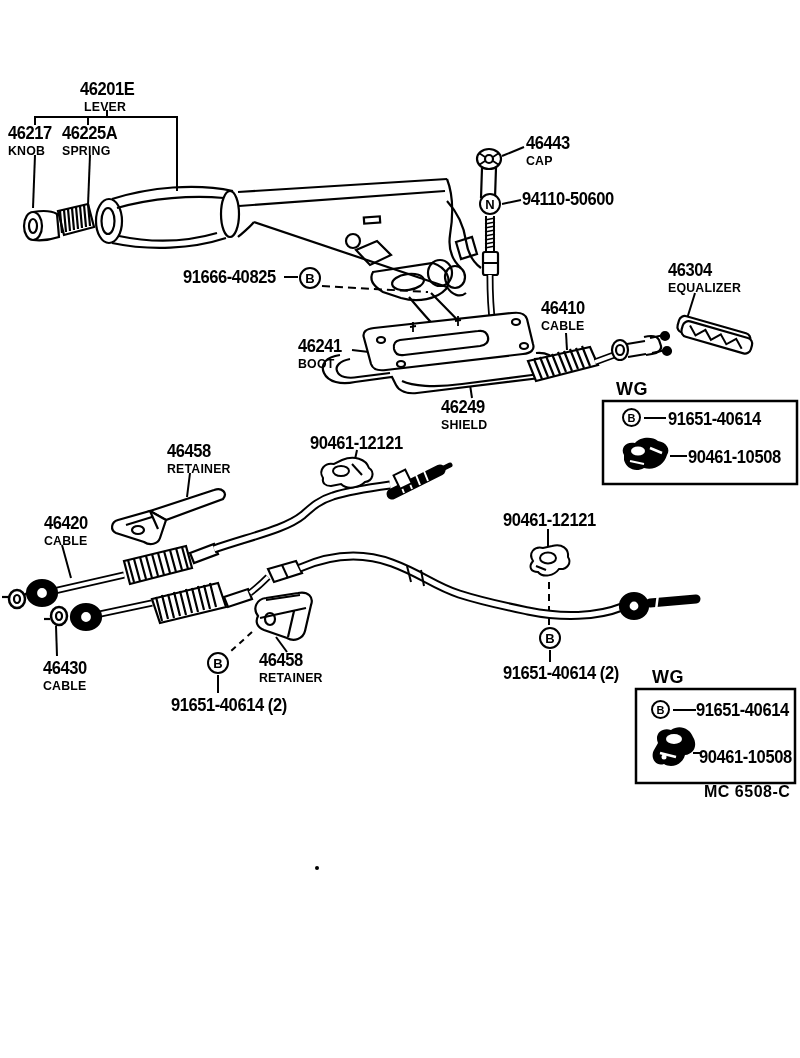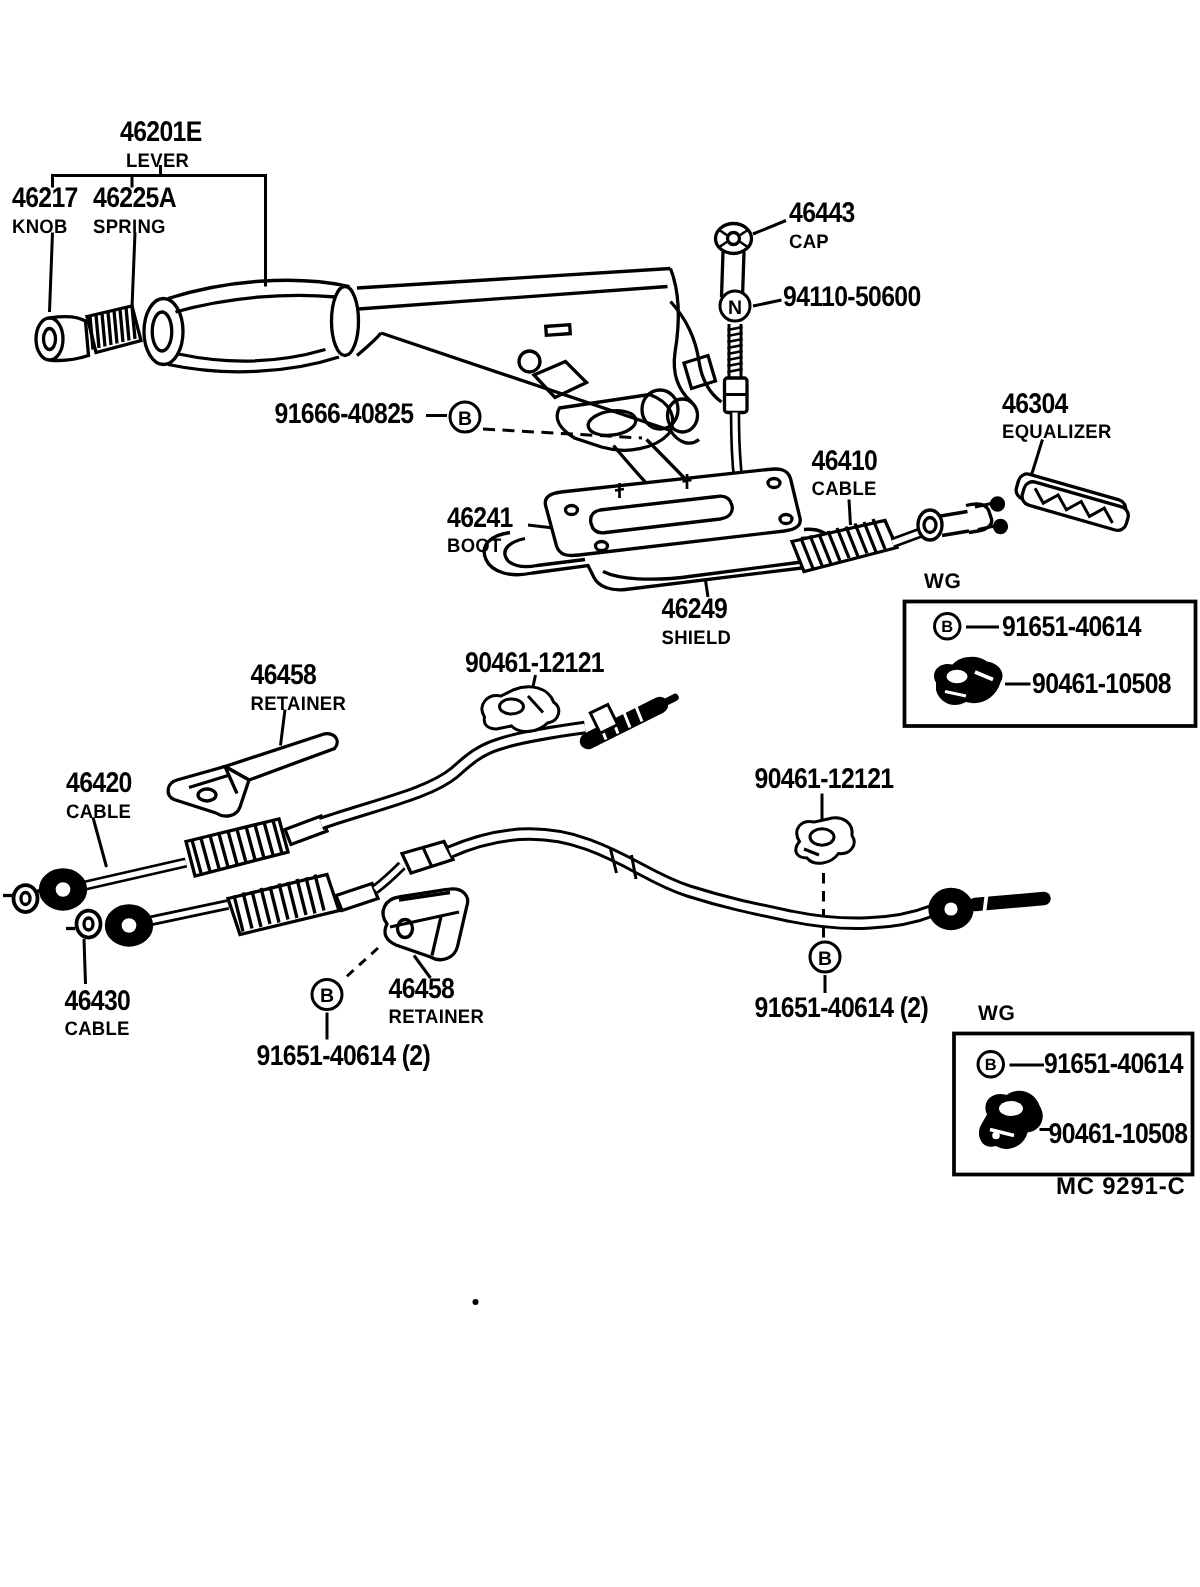--- a/index.html
+++ b/index.html
@@ -5,21 +5,21 @@
   html,body{margin:0;padding:0;}
   body{width:800px;height:1058px;background:#fff;position:relative;
        font-family:"Liberation Sans",sans-serif;overflow:hidden;}
   .stage{position:absolute;left:0;top:0;width:800px;height:1058px;margin-top:41px;}
   svg.art{position:absolute;left:0;top:0;}
   .lbl{position:absolute;color:#000;font-weight:bold;line-height:1;white-space:nowrap;}
   .num{display:inline-block;font-size:19px;letter-spacing:-0.5px;
        transform:scaleX(0.87);transform-origin:left center;}
   .cap{display:block;font-size:13px;letter-spacing:0.2px;margin-top:2px;
        transform:scaleX(0.95);transform-origin:left center;}
-  .wg{font-size:14px;letter-spacing:0.5px;}
+  .wg{font-size:18px;letter-spacing:0.5px;}
   .mc{font-size:16px;letter-spacing:0.5px;}
   .marker{position:absolute;box-sizing:border-box;border:2.5px solid #000;border-radius:50%;
           background:#fff;color:#000;font-weight:bold;display:flex;align-items:center;
           justify-content:center;}
   .marker.b{width:22px;height:22px;font-size:13px;}
   .marker.small{width:19px;height:19px;font-size:11px;border-width:2px;}
 </style>
 </head>
 <body>
 
@@ -327,21 +327,21 @@
 <div class="lbl wg" style="left:652px;top:627px">
   <span>WG</span>
 </div>
 <div class="lbl" style="left:696px;top:659px">
   <span class="num">91651-40614</span>
 </div>
 <div class="lbl" style="left:699px;top:706px">
   <span class="num">90461-10508</span>
 </div>
 <div class="lbl mc" style="left:704px;top:743px">
-  <span>MC  9291-C</span>
+  <span>MC  6508-C</span>
 </div>
 
 <div class="marker b" style="left:299px;top:226px">
   <span>B</span>
 </div>
 <div class="marker b" style="left:479px;top:152px">
   <span>N</span>
 </div>
 <div class="marker b" style="left:207px;top:611px">
   <span>B</span>

